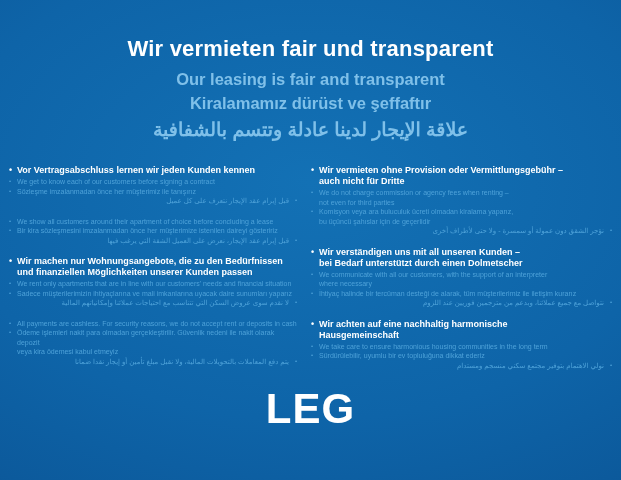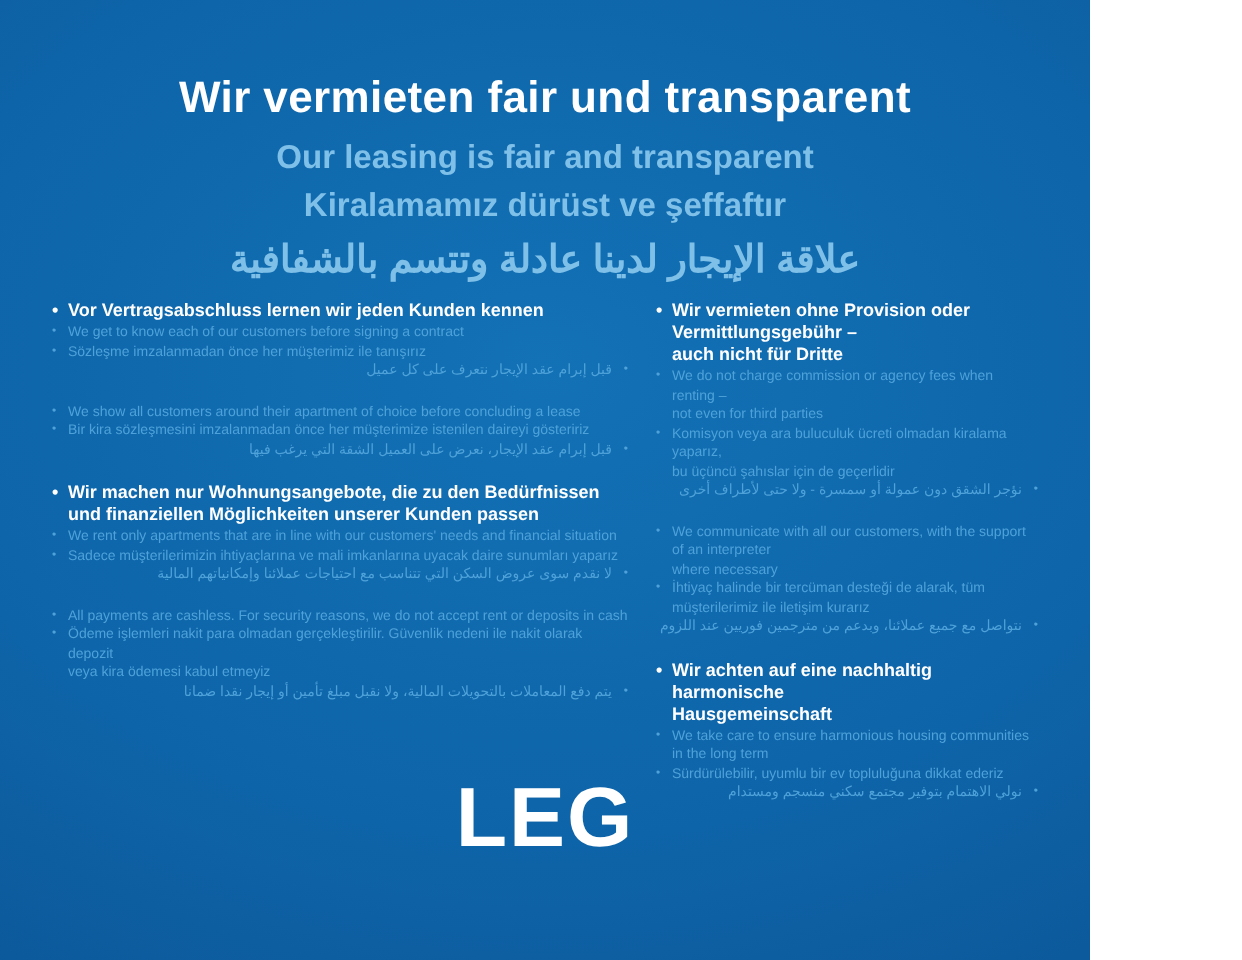--- a/index.html
+++ b/index.html
@@ -2,21 +2,21 @@
 <html><head>
 <meta charset="utf-8">
 <style>
   * { margin: 0; padding: 0; box-sizing: border-box; }
   html, body { width: 621px; height: 480px; }
   body {
     font-family: "Liberation Sans", sans-serif;
     overflow: hidden;
   }
   .poster {
-    width: 545px; height: 480px;
+    width: 621px; height: 480px;
     background: radial-gradient(ellipse 130% 110% at 50% 38%, #1371b5 0%, #0e64a8 45%, #094b8a 100%);
     padding-top: 36px;
     position: relative;
   }
   .header { text-align: center; }
   .title-de {
     color: #ffffff;
     font-size: 22px;
     font-weight: bold;
     letter-spacing: 0.2px;
@@ -27,22 +27,22 @@
     font-size: 16.5px;
     font-weight: bold;
     margin-bottom: 5px;
   }
   .title-ar {
     direction: rtl;
     font-size: 19px;
   }
   .columns {
     display: flex;
-    margin-top: 8px;
-    padding: 0 26px;
+    margin-top: 24px;
+    padding: 0 9px;
     gap: 14px;
   }
   .col { display: flex; flex-direction: column; }
   .col-left { flex: 0 0 288px; }
   .col-right { flex: 1; justify-content: center; }
   .bullet-group { margin-bottom: 11px; }
   .line { white-space: pre-line; position: relative; }
   .line-de {
     color: #ffffff;
     font-size: 9px;
@@ -134,20 +134,22 @@
       <div class="bullet-group">
         <div class="line line-de">Wir vermieten ohne Provision oder Vermittlungsgebühr –
 auch nicht für Dritte</div>
         <div class="line line-sec">We do not charge commission or agency fees when renting –
 not even for third parties</div>
         <div class="line line-sec">Komisyon veya ara buluculuk ücreti olmadan kiralama yaparız,
 bu üçüncü şahıslar için de geçerlidir</div>
         <div class="line line-sec line-ar">نؤجر الشقق دون عمولة أو سمسرة - ولا حتى لأطراف أخرى</div>
       </div>
       <div class="bullet-group">
+        <div class="line line-de">Wir verständigen uns mit all unseren Kunden –
+bei Bedarf unterstützt durch einen Dolmetscher</div>
         <div class="line line-sec">We communicate with all our customers, with the support of an interpreter
 where necessary</div>
         <div class="line line-sec">İhtiyaç halinde bir tercüman desteği de alarak, tüm müşterilerimiz ile iletişim kurarız</div>
         <div class="line line-sec line-ar">نتواصل مع جميع عملائنا، وبدعم من مترجمين فوريين عند اللزوم</div>
       </div>
       <div class="bullet-group">
         <div class="line line-de">Wir achten auf eine nachhaltig harmonische
 Hausgemeinschaft</div>
         <div class="line line-sec">We take care to ensure harmonious housing communities in the long term</div>
         <div class="line line-sec">Sürdürülebilir, uyumlu bir ev topluluğuna dikkat ederiz</div>

